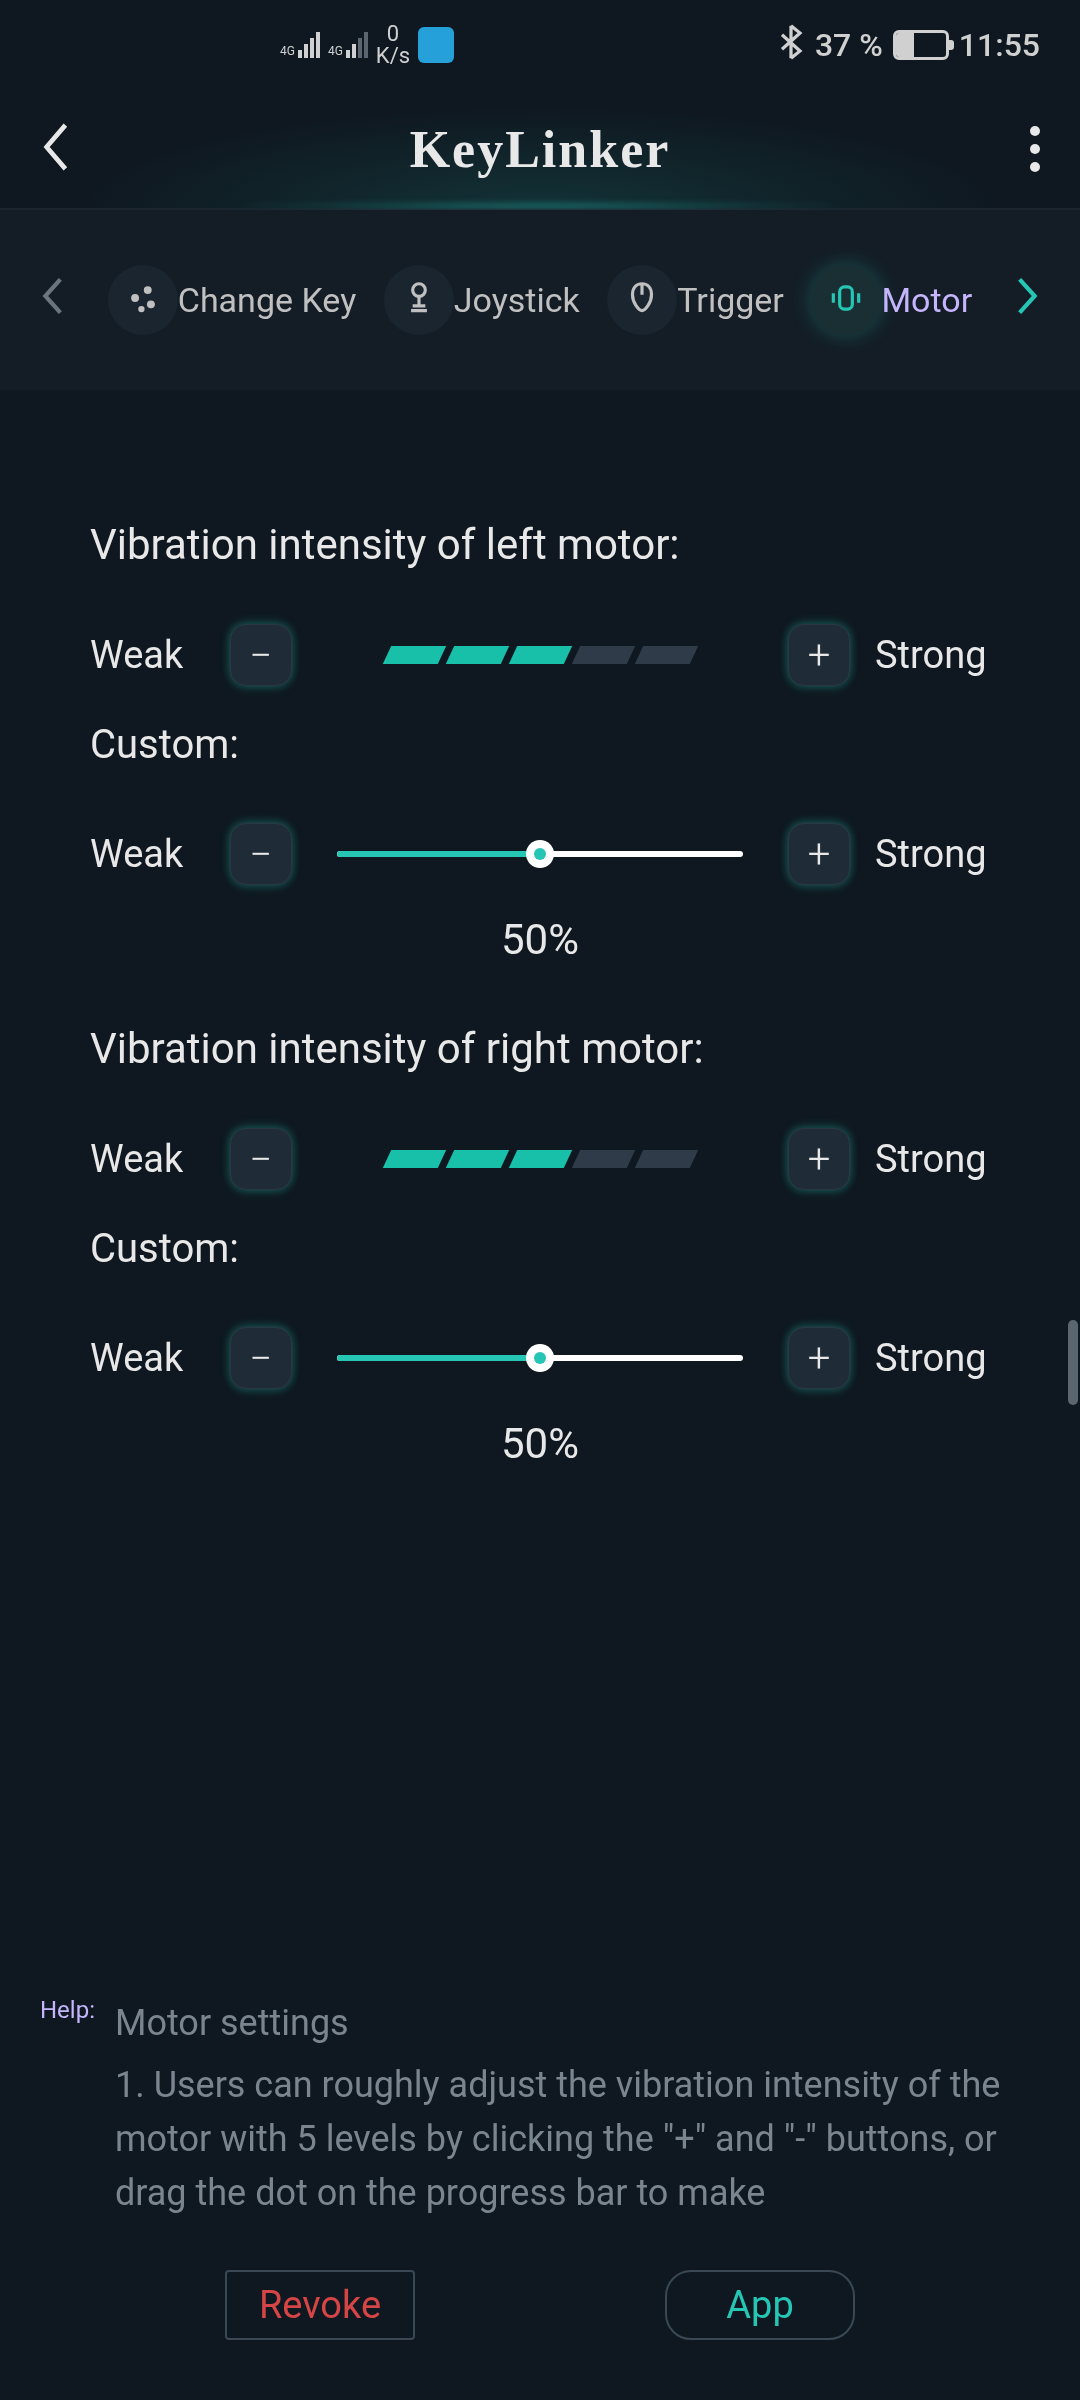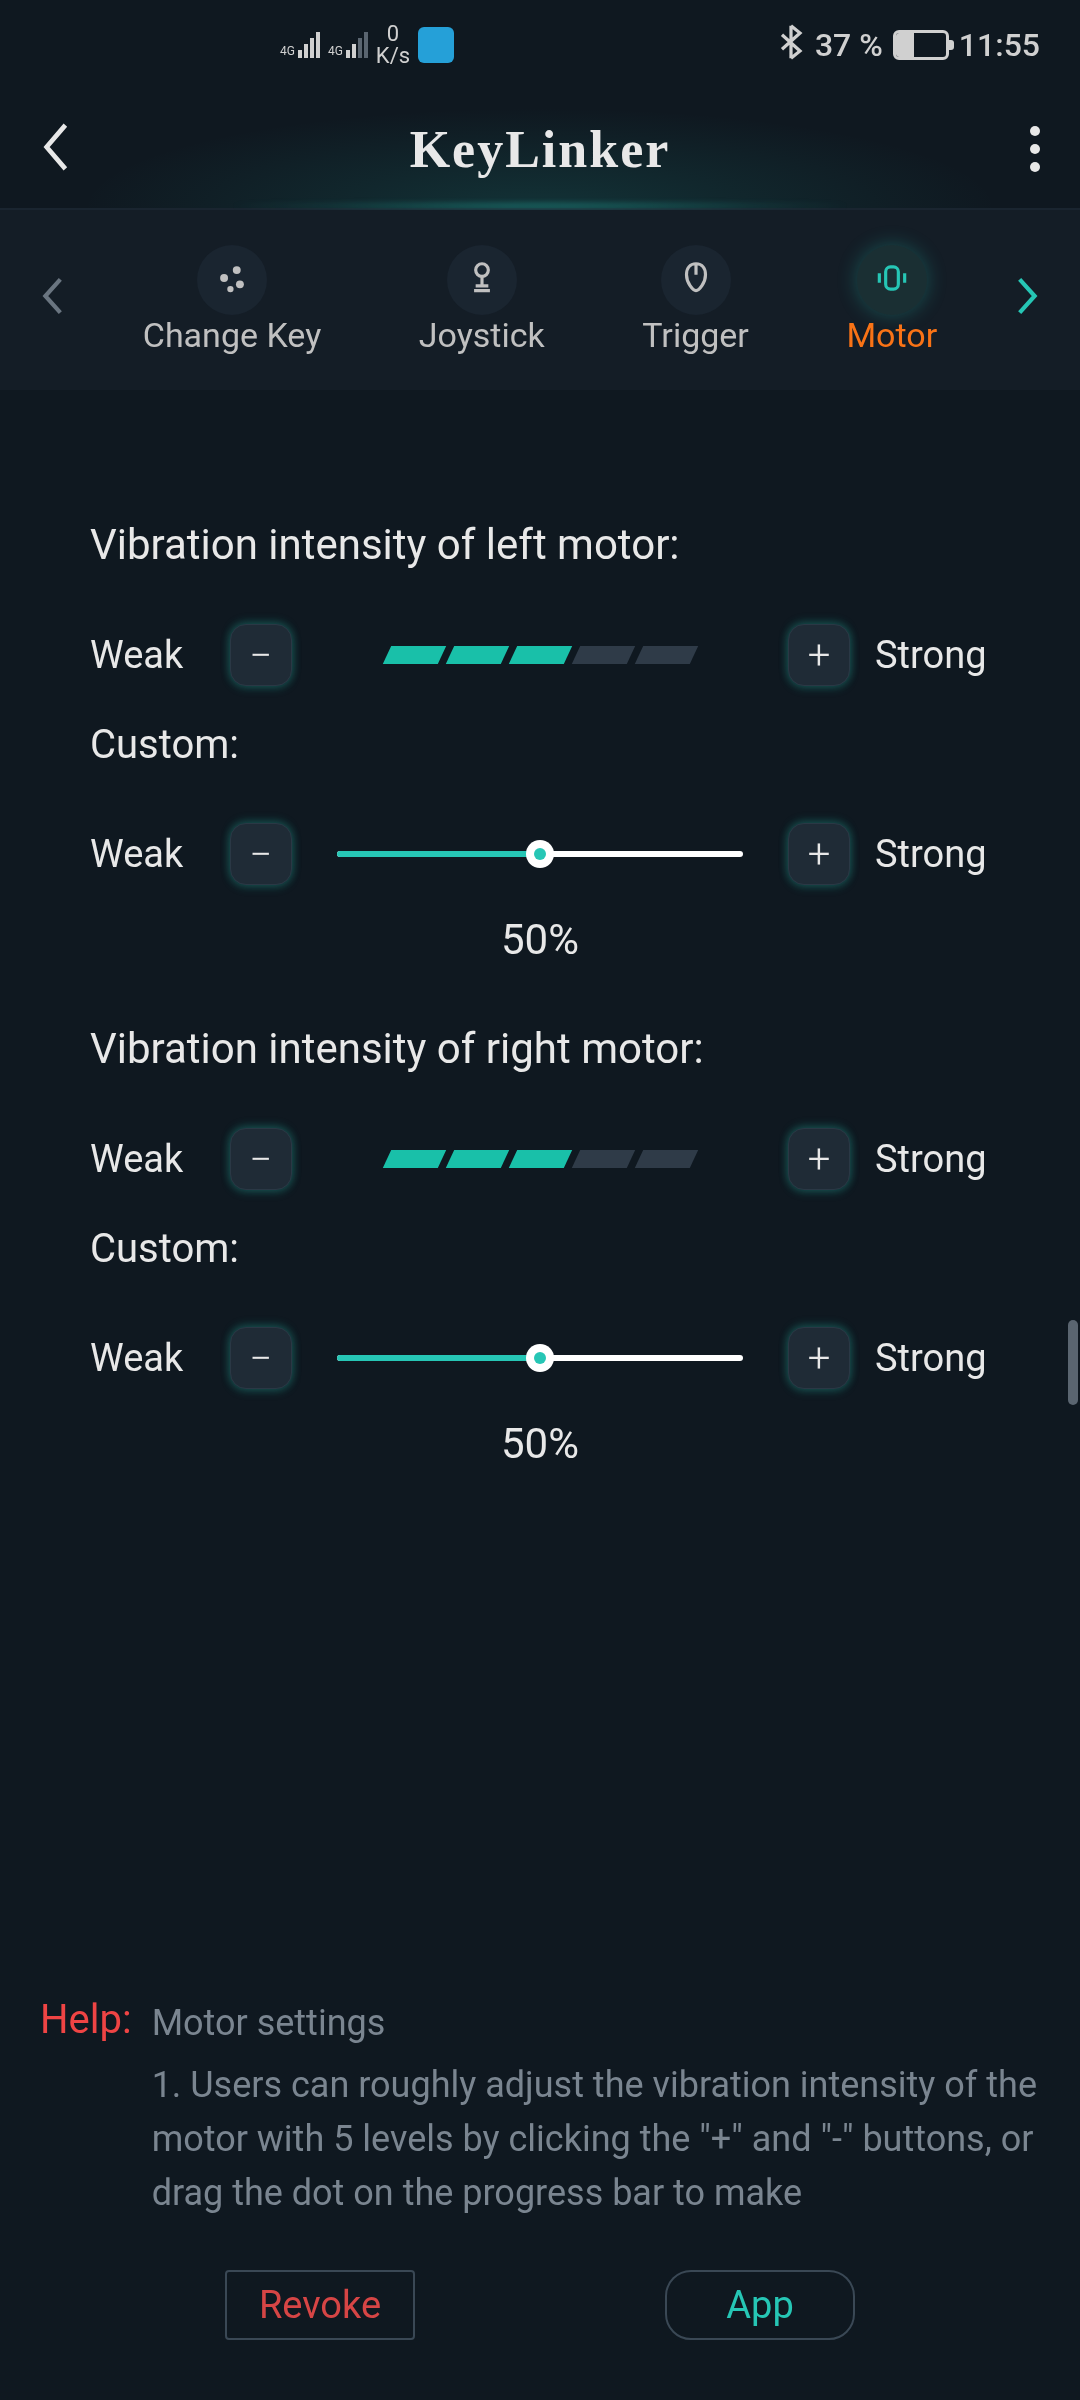--- a/index.html
+++ b/index.html
@@ -162,26 +162,26 @@
       color: #26c6b5;
       margin-left: auto;
     }
     .tabs {
       display: flex;
       flex: 1;
       justify-content: space-around;
     }
     .tab {
       display: flex;
-      flex-direction: column;
+      flex-direction: row;
       align-items: center;
       color: #c0c0c0;
     }
     .tab.active {
-      color: #f97316;
+      color: #c4b5fd;
     }
     .tab-icon-wrap {
       width: 70px;
       height: 70px;
       background: #1a2530;
       border-radius: 50%;
       display: flex;
       align-items: center;
       justify-content: center;
     }
@@ -307,22 +307,22 @@
       position: absolute;
       bottom: 180px;
       left: 0;
       right: 0;
       padding: 0 40px;
       display: flex;
       gap: 20px;
       color: #7a8590;
     }
     .help-label {
-      font-size: 40px;
-      color: #ef4444;
+      font-size: 24px;
+      color: #c4b5fd;
     }
     .help-content {
       flex: 1;
       font-size: 36px;
       line-height: 1.5;
     }
     .help-title {
       margin-bottom: 8px;
     }
     

